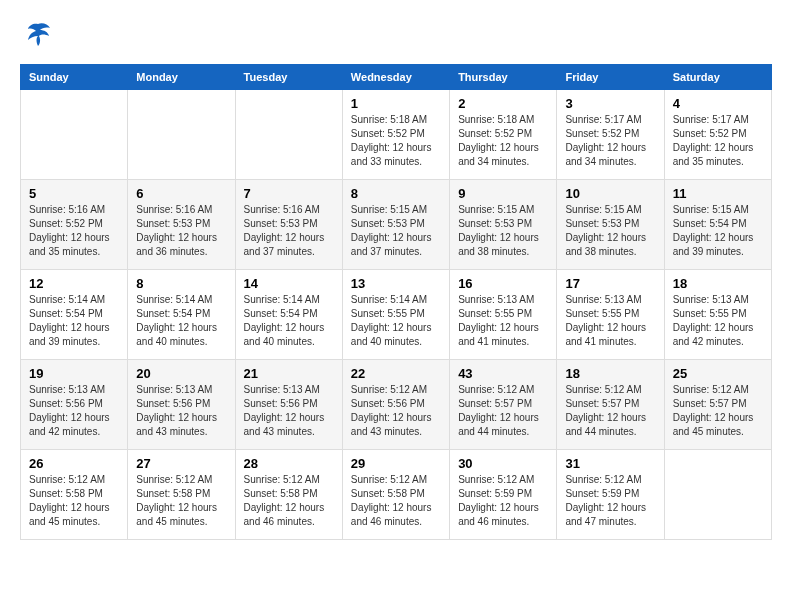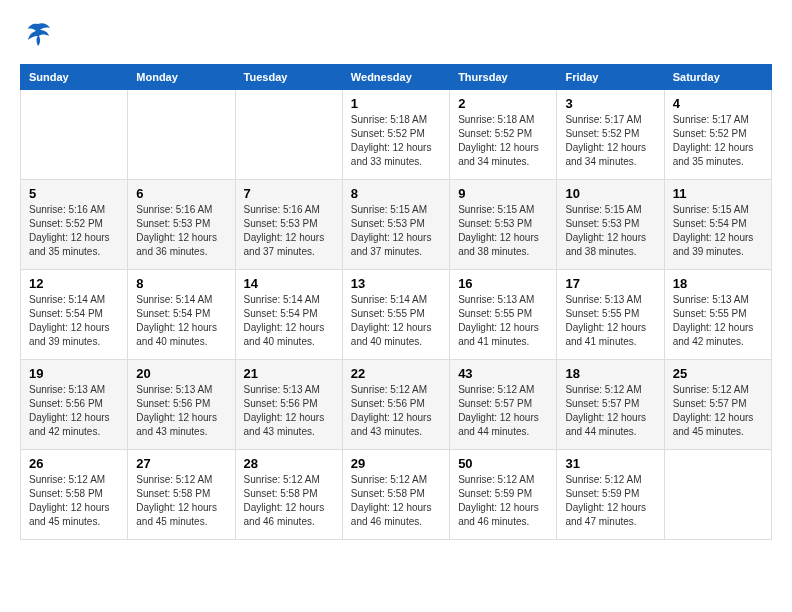--- a/index.html
+++ b/index.html
@@ -246,21 +246,21 @@
         </td>
         <td>
           <span class="day-number">28</span>
           <div class="day-info">Sunrise: 5:12 AM<br>Sunset: 5:58 PM<br>Daylight: 12 hours<br>and 46 minutes.</div>
         </td>
         <td>
           <span class="day-number">29</span>
           <div class="day-info">Sunrise: 5:12 AM<br>Sunset: 5:58 PM<br>Daylight: 12 hours<br>and 46 minutes.</div>
         </td>
         <td>
-          <span class="day-number">50</span>
+          <span class="day-number">30</span>
           <div class="day-info">Sunrise: 5:12 AM<br>Sunset: 5:59 PM<br>Daylight: 12 hours<br>and 46 minutes.</div>
         </td>
         <td>
           <span class="day-number">31</span>
           <div class="day-info">Sunrise: 5:12 AM<br>Sunset: 5:59 PM<br>Daylight: 12 hours<br>and 47 minutes.</div>
         </td>
         <td></td>
       </tr>
     </tbody>
 </table>

